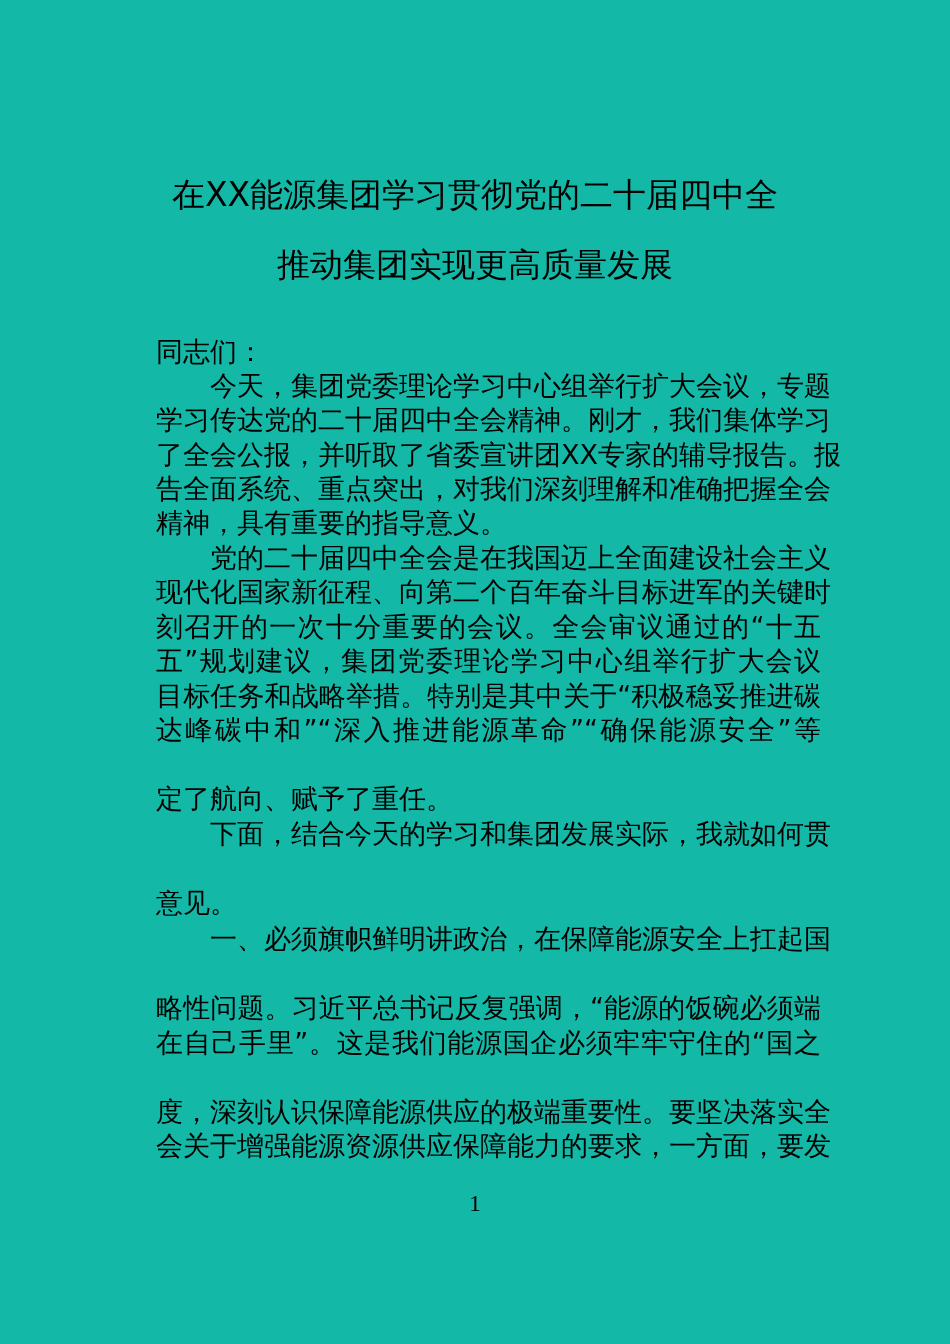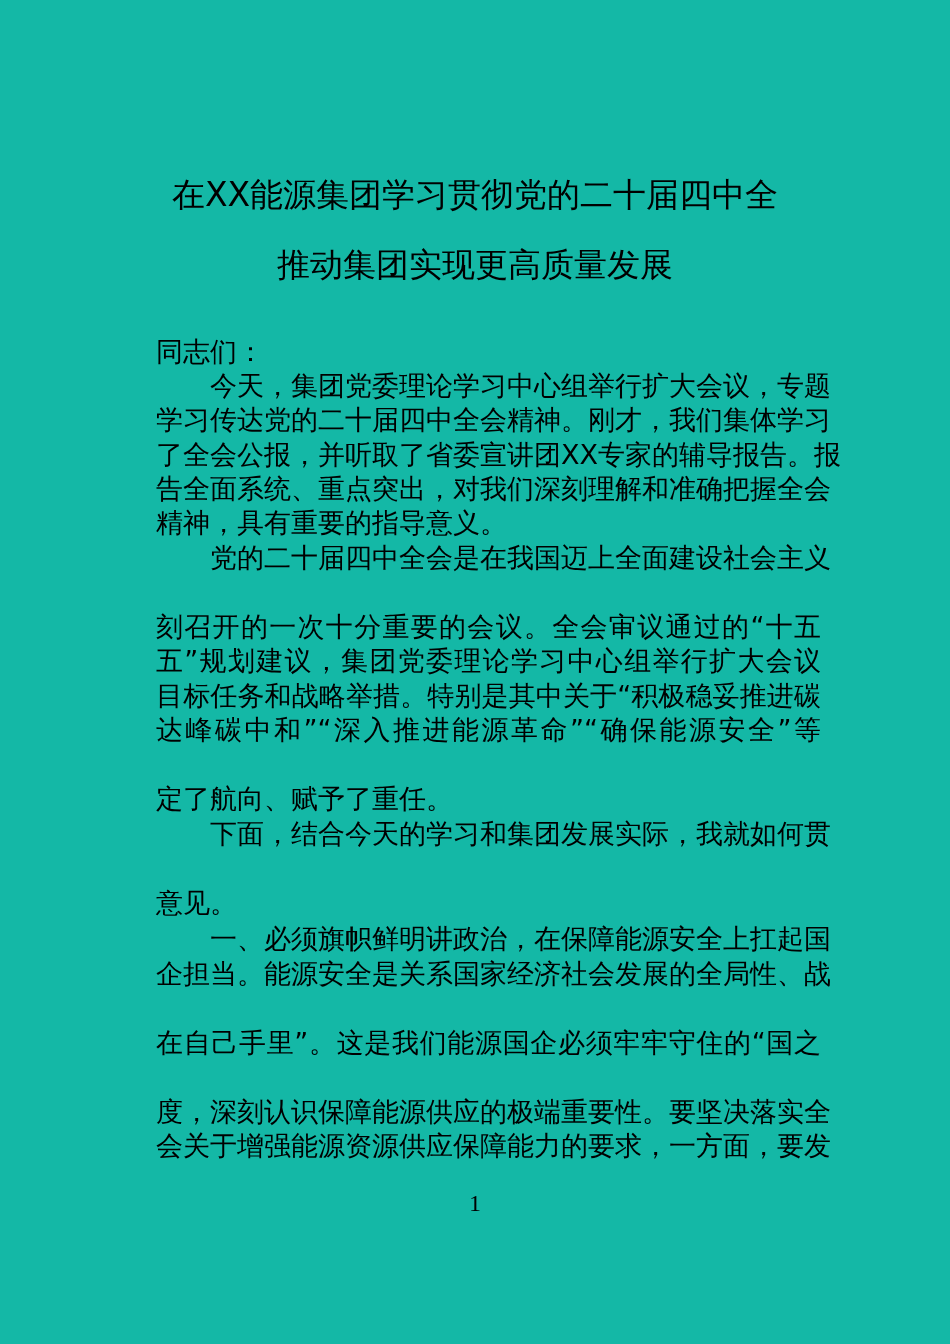--- a/index.html
+++ b/index.html
@@ -67,27 +67,28 @@
   <div class="title t2">推动集团实现更高质量发展</div>
 
   <div class="line last" style="top:335px">同志们：</div>
 
   <div class="line" style="top:369px">　　今天，集团党委理论学习中心组举行扩大会议，专题</div>
   <div class="line" style="top:403px">学习传达党的二十届四中全会精神。刚才，我们集体学习</div>
   <div class="line" style="top:438px">了全会公报，并听取了省委宣讲团XX专家的辅导报告。报</div>
   <div class="line" style="top:472px">告全面系统、重点突出，对我们深刻理解和准确把握全会</div>
   <div class="line last" style="top:506px">精神，具有重要的指导意义。</div>
   <div class="line" style="top:541px">　　党的二十届四中全会是在我国迈上全面建设社会主义</div>
+  <div class="line" style="top:575px">现代化国家新征程、向第二个百年奋斗目标进军的关键时</div>
   <div class="line" style="top:610px">刻召开的一次十分重要的会议。全会审议通过的“十五</div>
   <div class="line" style="top:644px">五”规划建议，集团党委理论学习中心组举行扩大会议</div>
   <div class="line" style="top:679px">目标任务和战略举措。特别是其中关于“积极稳妥推进碳</div>
   <div class="line" style="top:713px">达峰碳中和”“深入推进能源革命”“确保能源安全”等</div>
   <div class="line last" style="top:782px">定了航向、赋予了重任。</div>
   <div class="line" style="top:817px">　　下面，结合今天的学习和集团发展实际，我就如何贯</div>
   <div class="line last" style="top:886px">意见。</div>
   <div class="line" style="top:922px">　　一、必须旗帜鲜明讲政治，在保障能源安全上扛起国</div>
-  <div class="line" style="top:957px">企担当。能源安全是关系国家经济社会发展的全局性、战</div>
+  <div class="line" style="top:991px">略性问题。习近平总书记反复强调，“能源的饭碗必须端</div>
   <div class="line" style="top:1026px">在自己手里”。这是我们能源国企必须牢牢守住的“国之</div>
   <div class="line" style="top:1095px">度，深刻认识保障能源供应的极端重要性。要坚决落实全</div>
   <div class="line" style="top:1129px">会关于增强能源资源供应保障能力的要求，一方面，要发</div>
 
   <div class="page-number">1</div>
 </div>
 
 </body></html>

